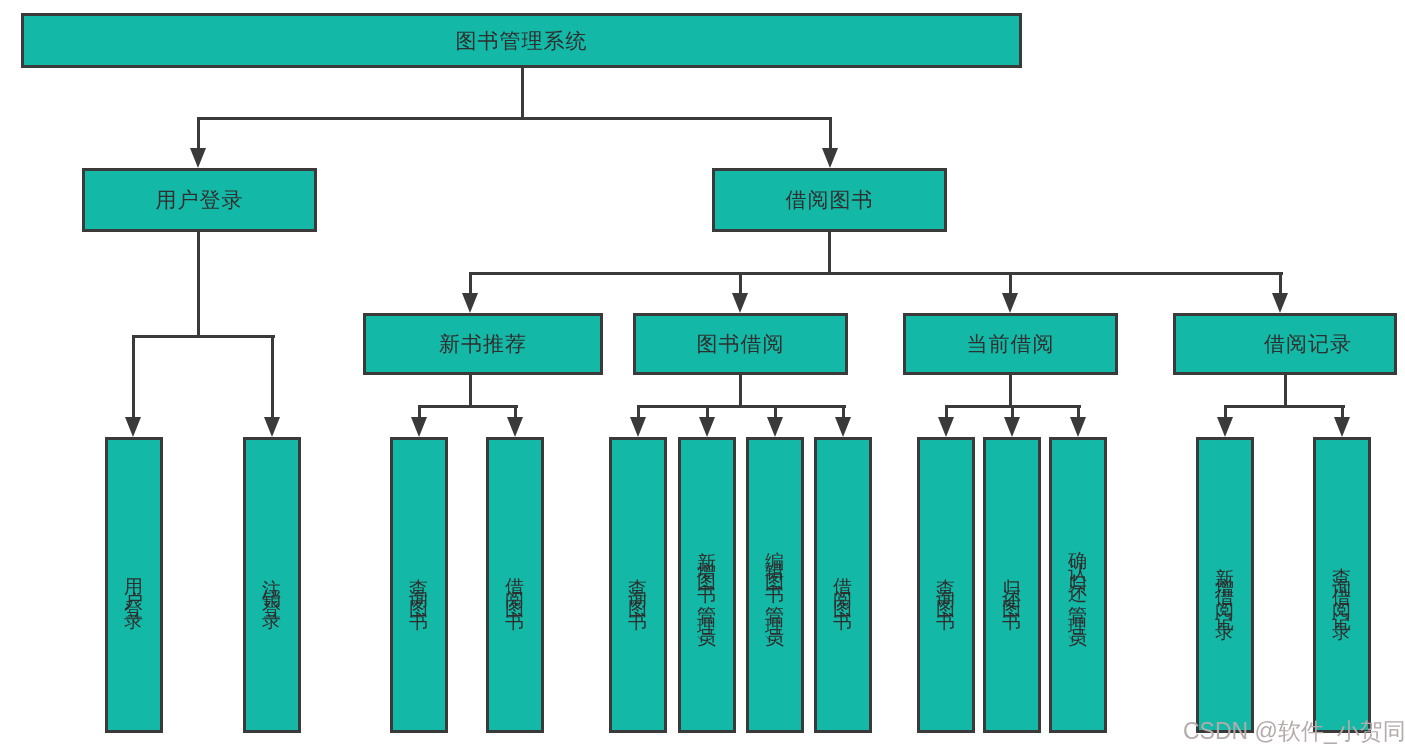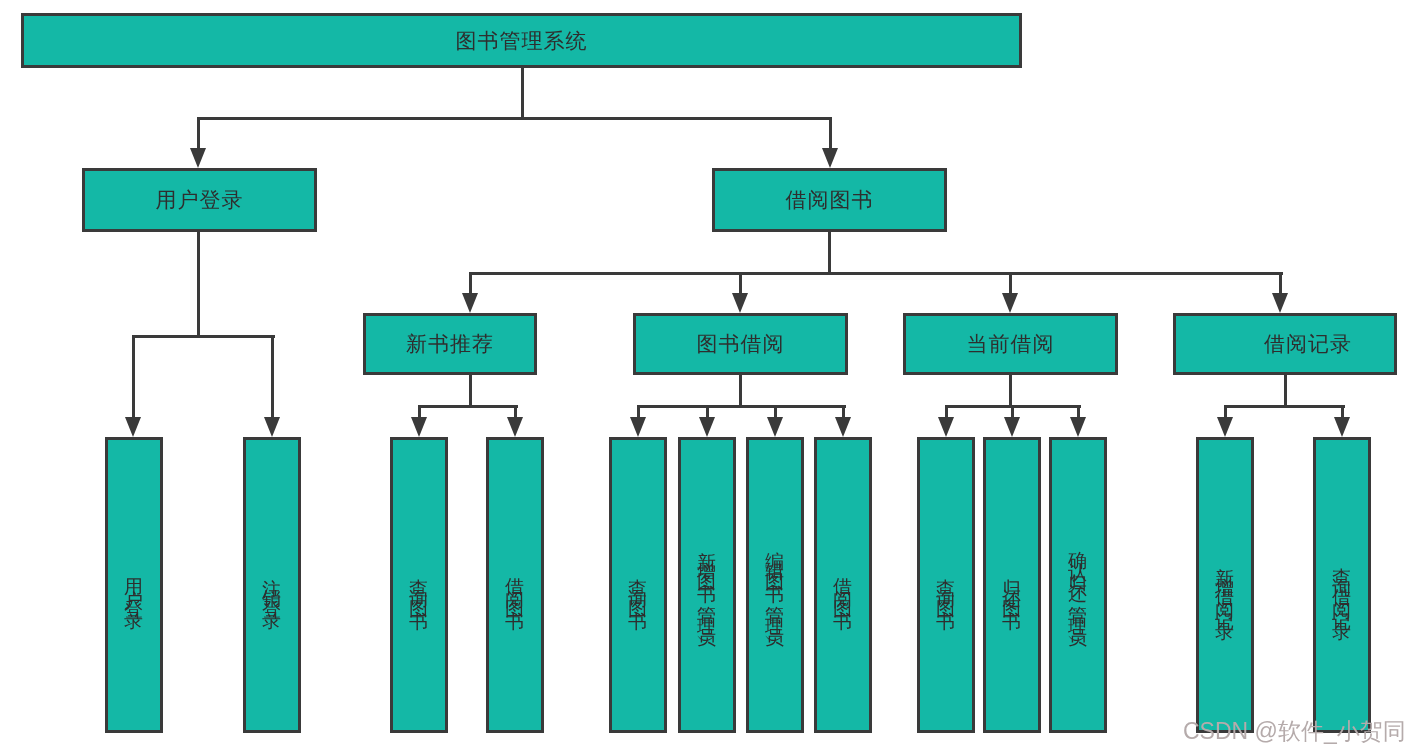--- a/index.html
+++ b/index.html
@@ -99,21 +99,21 @@
     <span>图书管理系统</span>
   </div>
 
   <div class="box hbox" style="left:82px; top:168px; width:235px; height:64px;">
     <span>用户登录</span>
   </div>
   <div class="box hbox" style="left:712px; top:168px; width:235px; height:64px;">
     <span>借阅图书</span>
   </div>
 
-  <div class="box hbox" style="left:363px; top:313px; width:174px; height:62px;">
+  <div class="box hbox" style="left:363px; top:313px; width:240px; height:62px;">
     <span>新书推荐</span>
   </div>
   <div class="box hbox" style="left:903px; top:313px; width:215px; height:62px;">
     <span>当前借阅</span>
   </div>
   <div class="box hbox" style="left:633px; top:313px; width:215px; height:62px;">
     <span>图书借阅</span>
   </div>
   <div class="box hbox" style="left:1173px; top:313px; width:224px; height:62px;padding-left:46px;">
     <span>借阅记录</span>

